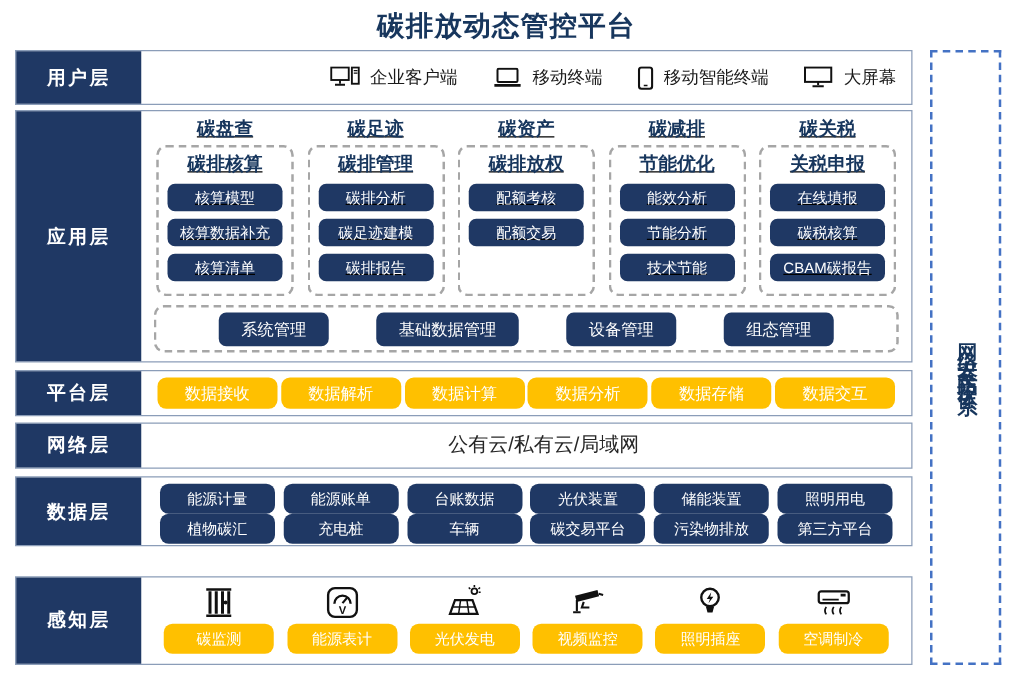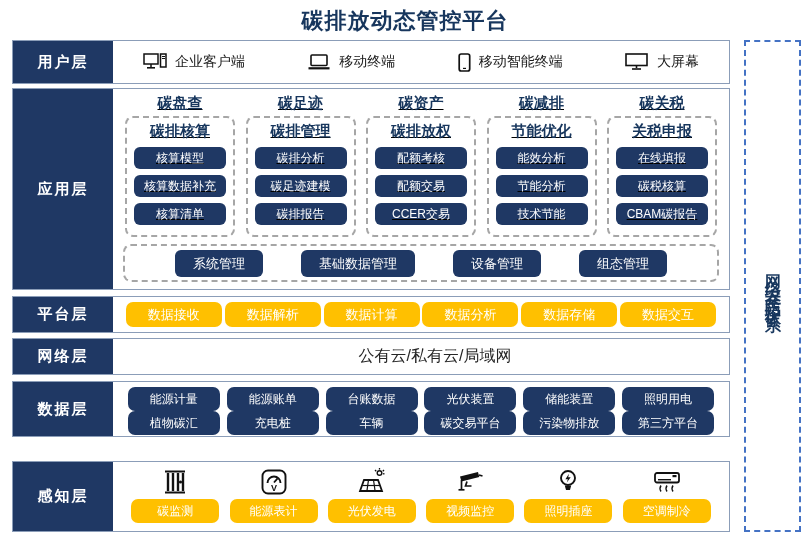--- a/index.html
+++ b/index.html
@@ -44,22 +44,22 @@
     align-items: center;
     justify-content: center;
   }
   .layer-content { flex: 1; position: relative; min-width: 0; }
 
   
   #user-layer { top: 40px; height: 44px; }
   #user-layer .layer-content {
     display: flex;
     align-items: center;
-    justify-content: space-between;
-    padding: 0 30px;
+    justify-content: flex-end;
+    padding: 0 12px;
     gap: 28px;
   }
   .user-item { display: flex; align-items: center; gap: 8px; font-size: 14px; color: #1a1a1a; }
   .user-item svg { display: block; }
 
   
   #app-layer { top: 88px; height: 202px; }
   #app-layer .layer-content { padding: 5px 10px 7px 10px; display: flex; flex-direction: column; }
   .app-columns { display: flex; justify-content: space-between; padding: 0 2px; }
   .app-col { width: 110px; text-decoration: underline; }
@@ -273,21 +273,20 @@
             <div class="pill">碳排报告</div>
           </div>
         </div>
 
         <div class="app-col">
           <div class="app-col-header">碳资产</div>
           <div class="app-col-box">
             <div class="app-col-sub">碳排放权</div>
             <div class="pill">配额考核</div>
             <div class="pill">配额交易</div>
-            <div class="pill">CCER交易</div>
           </div>
         </div>
 
         <div class="app-col">
           <div class="app-col-header">碳减排</div>
           <div class="app-col-box">
             <div class="app-col-sub">节能优化</div>
             <div class="pill">能效分析</div>
             <div class="pill">节能分析</div>
             <div class="pill">技术节能</div>

